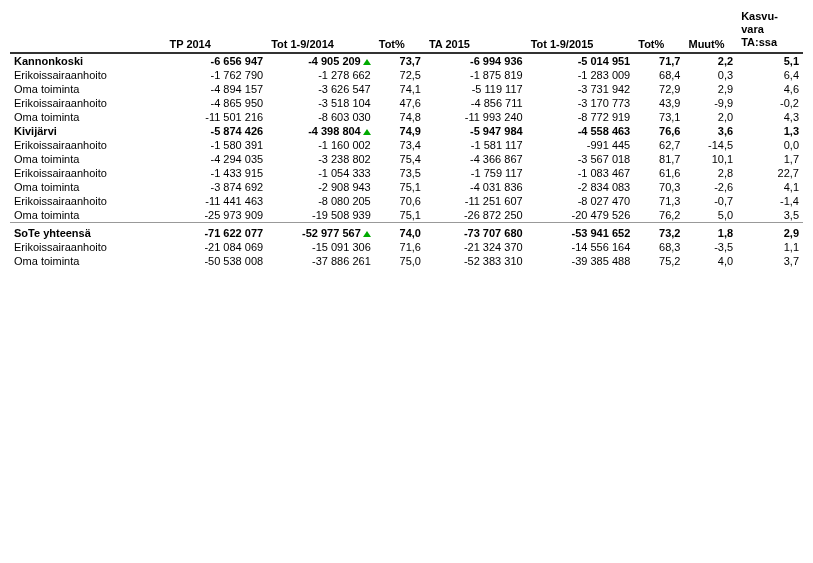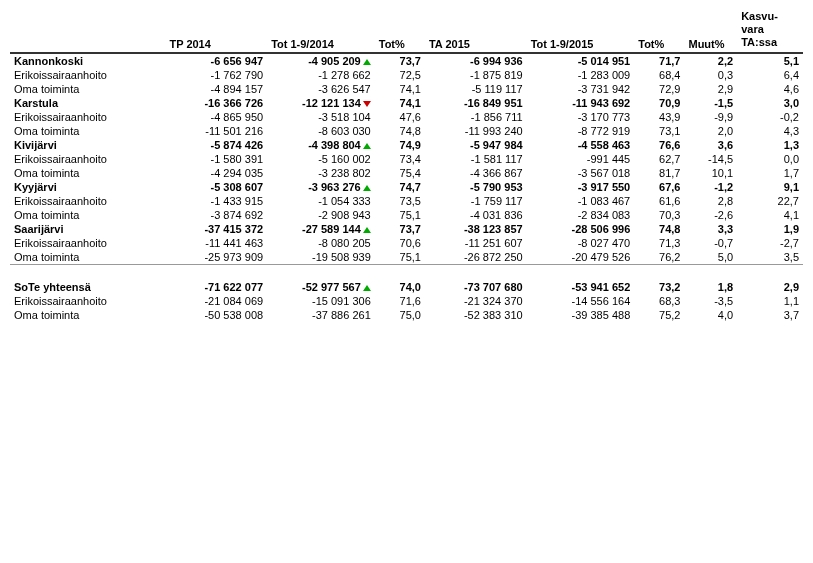--- a/index.html
+++ b/index.html
@@ -43,21 +43,21 @@
       margin-left: 33px;
     }
     tr.bold-row td {
       font-weight: bold;
     }
     tr.sub-row td {
       font-weight: normal;
     }
     tr.separator-row td {
       border-top: 1px solid #999;
-      padding-top: 16px;
+      padding-top: 4px;
     }
     tr.separator-row.bold-row td {
       font-weight: bold;
     }
     .indicator {
       display: inline-block;
       width: 0;
       height: 0;
       border-left: 4px solid transparent;
       border-right: 4px solid transparent;
@@ -118,37 +118,26 @@
           <td class="label-cell">Oma toiminta</td>
           <td>-4 894 157</td>
           <td>‑3 626 547</td>
           <td>74,1</td>
           <td>-5 119 117</td>
           <td>‑3 731 942</td>
           <td>72,9</td>
           <td>2,9</td>
           <td>4,6</td>
         </tr>
-        <tr class="bold-row">
-          <td class="label-cell">Karstula</td>
-          <td>-16 366 726</td>
-          <td>‑12 121 134<span class="indicator indicator-down"></span></td>
-          <td>74,1</td>
-          <td>-16 849 951</td>
-          <td>‑11 943 692</td>
-          <td>70,9</td>
-          <td>-1,5</td>
-          <td>3,0</td>
-        </tr>
         <tr class="sub-row">
           <td class="label-cell">Erikoissairaanhoito</td>
           <td>-4 865 950</td>
           <td>‑3 518 104</td>
           <td>47,6</td>
-          <td>-1 856 711</td>
+          <td>-4 856 711</td>
           <td>‑3 170 773</td>
           <td>43,9</td>
           <td>-9,9</td>
           <td>-0,2</td>
         </tr>
         <tr class="sub-row">
           <td class="label-cell">Oma toiminta</td>
           <td>-11 501 216</td>
           <td>‑8 603 030</td>
           <td>74,8</td>
@@ -165,50 +154,39 @@
           <td>74,9</td>
           <td>-5 947 984</td>
           <td>‑4 558 463</td>
           <td>76,6</td>
           <td>3,6</td>
           <td>1,3</td>
         </tr>
         <tr class="sub-row">
           <td class="label-cell">Erikoissairaanhoito</td>
           <td>-1 580 391</td>
-          <td>‑5 160 002</td>
+          <td>‑1 160 002</td>
           <td>73,4</td>
           <td>-1 581 117</td>
           <td>‑991 445</td>
           <td>62,7</td>
           <td>-14,5</td>
           <td>0,0</td>
         </tr>
         <tr class="sub-row">
           <td class="label-cell">Oma toiminta</td>
           <td>-4 294 035</td>
           <td>‑3 238 802</td>
           <td>75,4</td>
           <td>-4 366 867</td>
           <td>‑3 567 018</td>
           <td>81,7</td>
           <td>10,1</td>
           <td>1,7</td>
         </tr>
-        <tr class="bold-row">
-          <td class="label-cell">Kyyjärvi</td>
-          <td>-5 308 607</td>
-          <td>‑3 963 276<span class="indicator indicator-up"></span></td>
-          <td>74,7</td>
-          <td>-5 790 953</td>
-          <td>‑3 917 550</td>
-          <td>67,6</td>
-          <td>-1,2</td>
-          <td>9,1</td>
-        </tr>
         <tr class="sub-row">
           <td class="label-cell">Erikoissairaanhoito</td>
           <td>-1 433 915</td>
           <td>‑1 054 333</td>
           <td>73,5</td>
           <td>-1 759 117</td>
           <td>‑1 083 467</td>
           <td>61,6</td>
           <td>2,8</td>
           <td>22,7</td>
@@ -217,41 +195,30 @@
           <td class="label-cell">Oma toiminta</td>
           <td>-3 874 692</td>
           <td>‑2 908 943</td>
           <td>75,1</td>
           <td>-4 031 836</td>
           <td>‑2 834 083</td>
           <td>70,3</td>
           <td>-2,6</td>
           <td>4,1</td>
         </tr>
-        <tr class="bold-row">
-          <td class="label-cell">Saarijärvi</td>
-          <td>-37 415 372</td>
-          <td>‑27 589 144<span class="indicator indicator-up"></span></td>
-          <td>73,7</td>
-          <td>-38 123 857</td>
-          <td>‑28 506 996</td>
-          <td>74,8</td>
-          <td>3,3</td>
-          <td>1,9</td>
-        </tr>
         <tr class="sub-row">
           <td class="label-cell">Erikoissairaanhoito</td>
           <td>-11 441 463</td>
           <td>‑8 080 205</td>
           <td>70,6</td>
           <td>-11 251 607</td>
           <td>‑8 027 470</td>
           <td>71,3</td>
           <td>-0,7</td>
-          <td>-2,7</td>
+          <td>-1,4</td>
         </tr>
         <tr class="sub-row">
           <td class="label-cell">Oma toiminta</td>
           <td>-25 973 909</td>
           <td>‑19 508 939</td>
           <td>75,1</td>
           <td>-26 872 250</td>
           <td>‑20 479 526</td>
           <td>76,2</td>
           <td>5,0</td>

